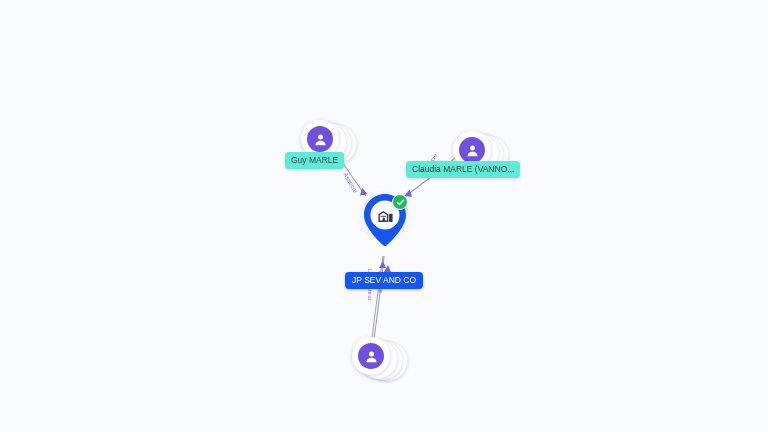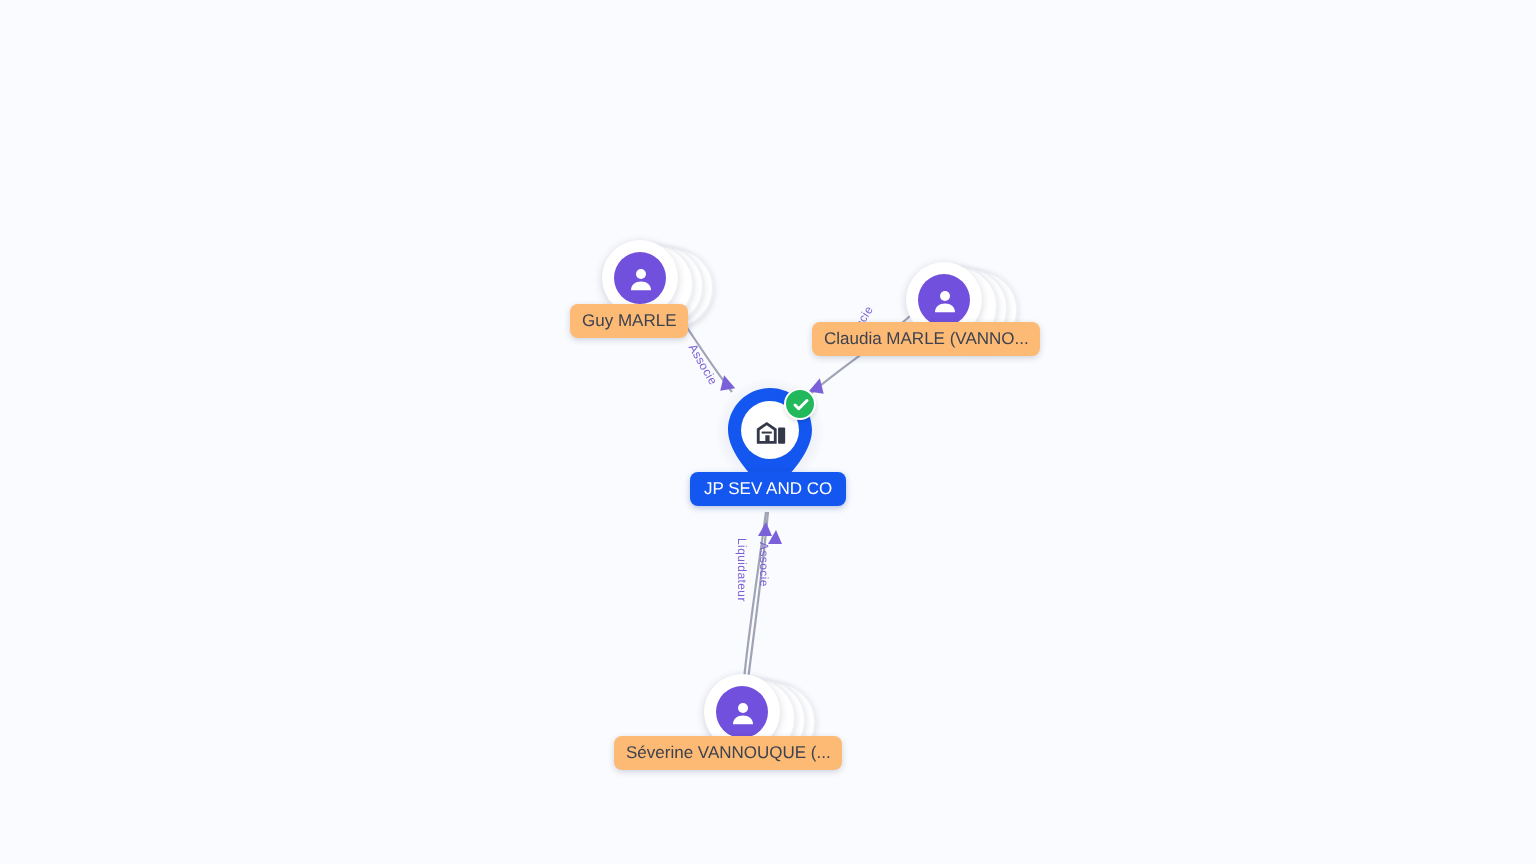--- a/index.html
+++ b/index.html
@@ -133,37 +133,38 @@
     border: 1.5px solid #ffffff;
     display: flex;
     align-items: center;
     justify-content: center;
     box-shadow: 0 1px 2px rgba(0,0,0,0.12);
   }
 
   
   .node-label {
     position: absolute;
-    background: #fdba74;
+    background: #5eead4;
     color: #3d4250;
     font-size: 8.5px;
     line-height: 1;
     padding: 4px 6px 4.5px 6px;
     border-radius: 4px;
     box-shadow: 0 1px 3px rgba(40,50,90,0.20);
     white-space: nowrap;
     font-family: "Liberation Sans", sans-serif;
   }
   .node-label.primary {
     background: #1456f0;
     color: #ffffff;
     border-radius: 4px;
     box-shadow: 0 1px 3px rgba(20,60,160,0.30);
     font-size: 8.5px;
     padding: 4px 7px 4.5px 7px;
+    margin-top: 36px;
   }
 </style>
 </head>
 <body>
 
 <div id="graph-canvas">
 
   <svg class="edges-layer" viewBox="0 0 768 432">
 
     <path class="edge-path" d="M 332,148 C 342,160 352,178 366,196"></path>
@@ -223,21 +224,20 @@
     <div class="stack-circle s1"></div>
     <div class="person-main">
       <div class="person-disc">
         <svg width="15" height="15" viewBox="0 0 24 24" fill="#ffffff">
           <circle cx="12" cy="8" r="4"></circle>
           <path d="M4 21c0-4.4 3.6-7 8-7s8 2.6 8 7z"></path>
         </svg>
       </div>
     </div>
   </div>
-  <div class="node-label" style="left:307px; top:368px;">Séverine VANNOUQUE (...</div>
 
   <div class="company-node" style="left:356px; top:189px;">
     <div class="pin-glow"></div>
     <svg class="pin-shape" width="46" height="56" viewBox="0 0 46 56">
       <path d="M23 2 C11.4 2 2 11.4 2 23 c0 12.5 15.2 26.6 19.5 30.6 a2.2 2.2 0 0 0 3 0 C28.8 49.6 44 35.5 44 23 44 11.4 34.6 2 23 2 z" fill="#1456f0"></path>
       <circle cx="23" cy="23" r="14.5" fill="#ffffff"></circle>
     </svg>
     <div class="company-icon">
       <svg width="17" height="17" viewBox="0 0 24 24" fill="#33384a">
         <path d="M2 21V10.4L9 5.6l7 4.8V21H2zm2-2h4v-4h3v4h3v-7.6L9 8 4 11.4V19z"></path>

